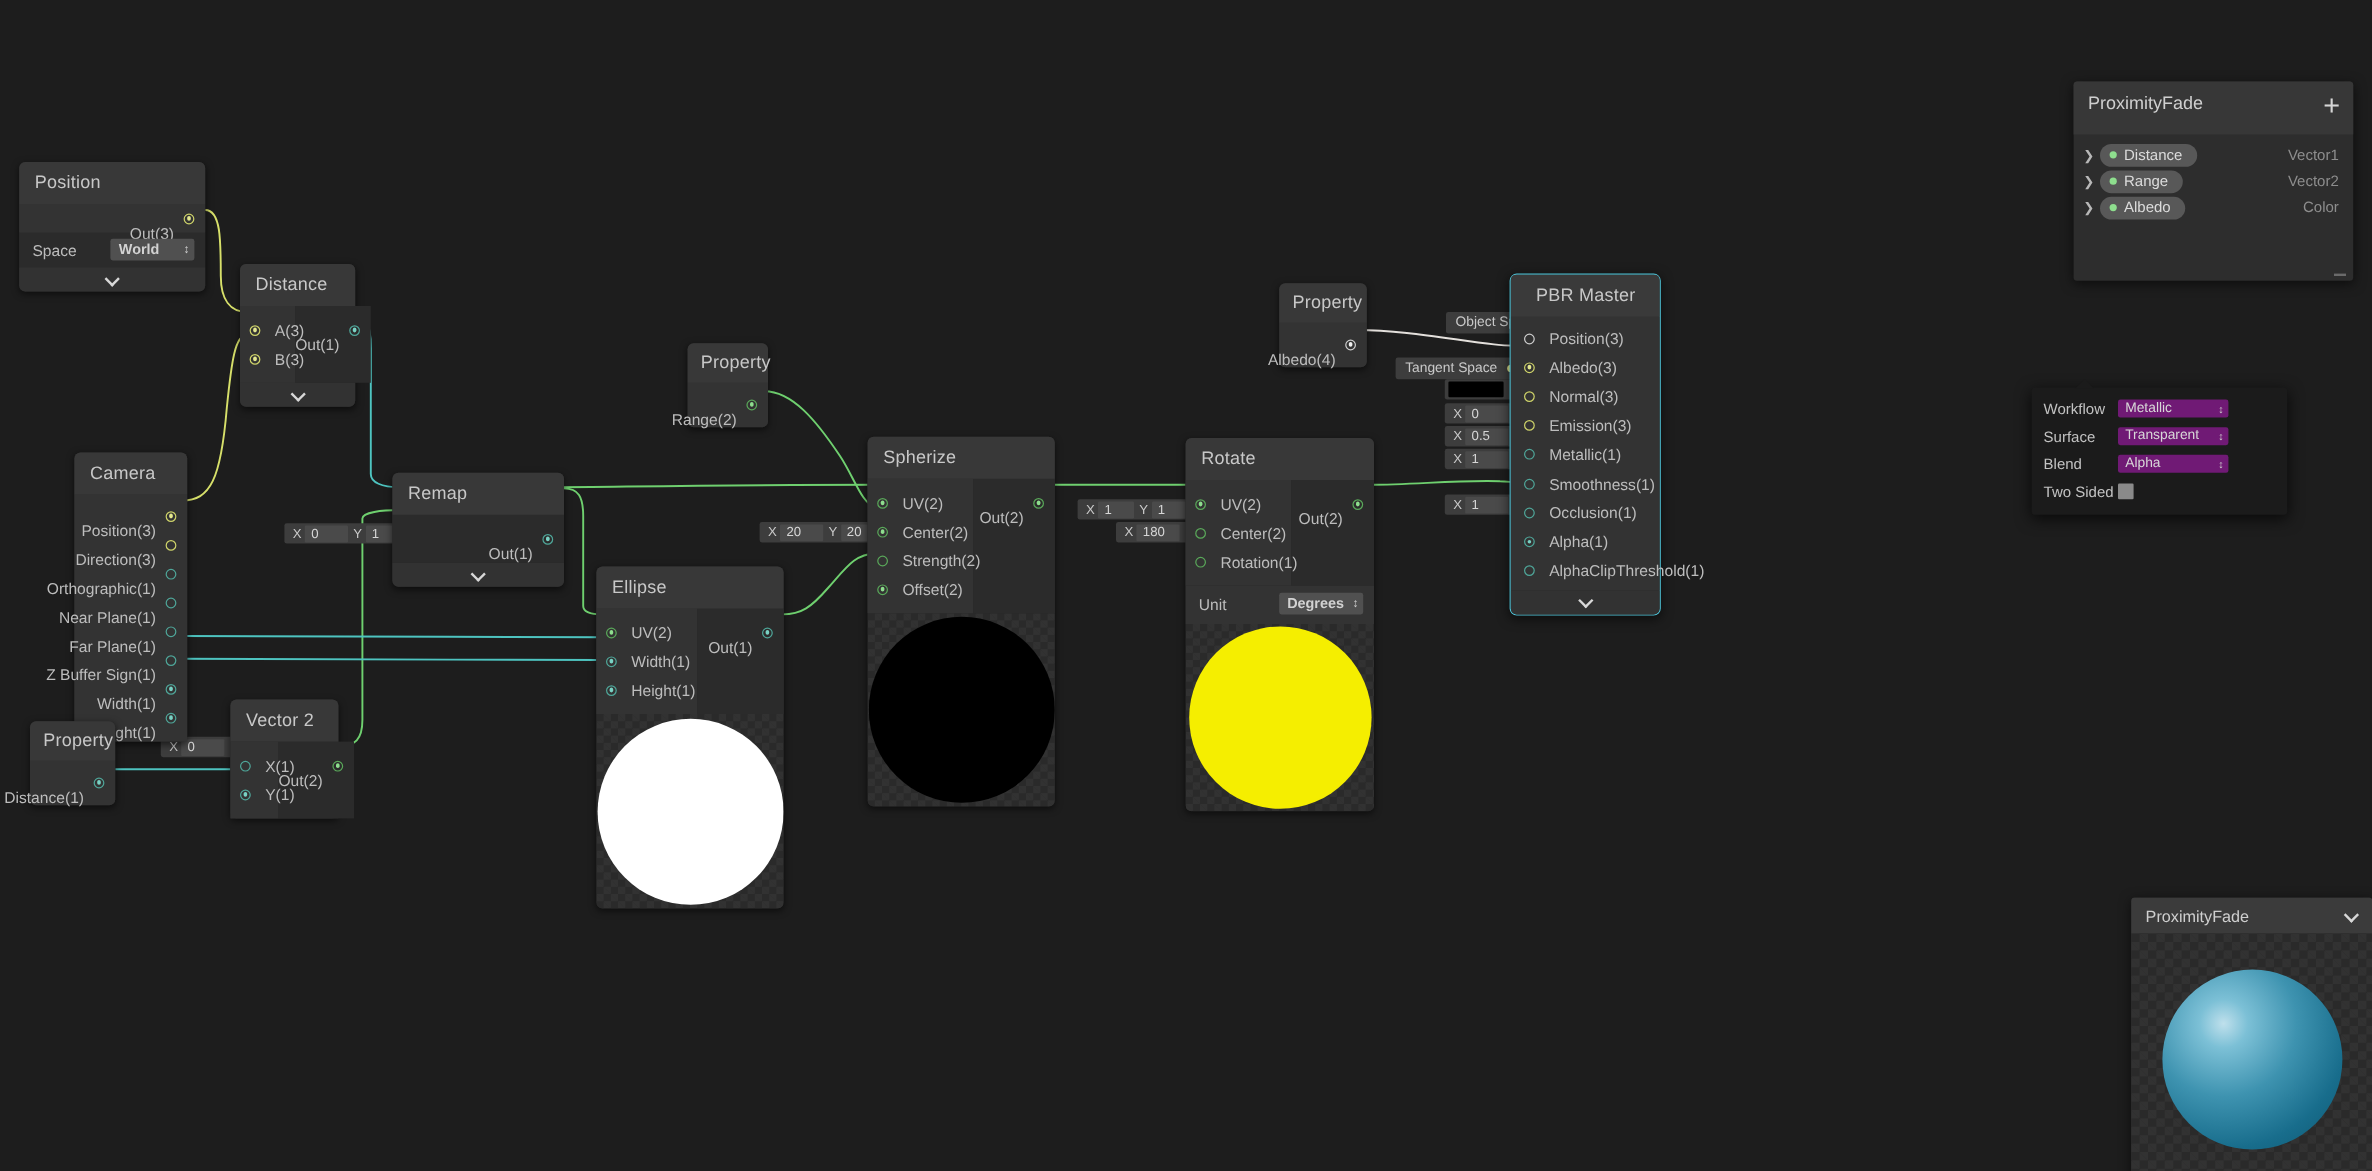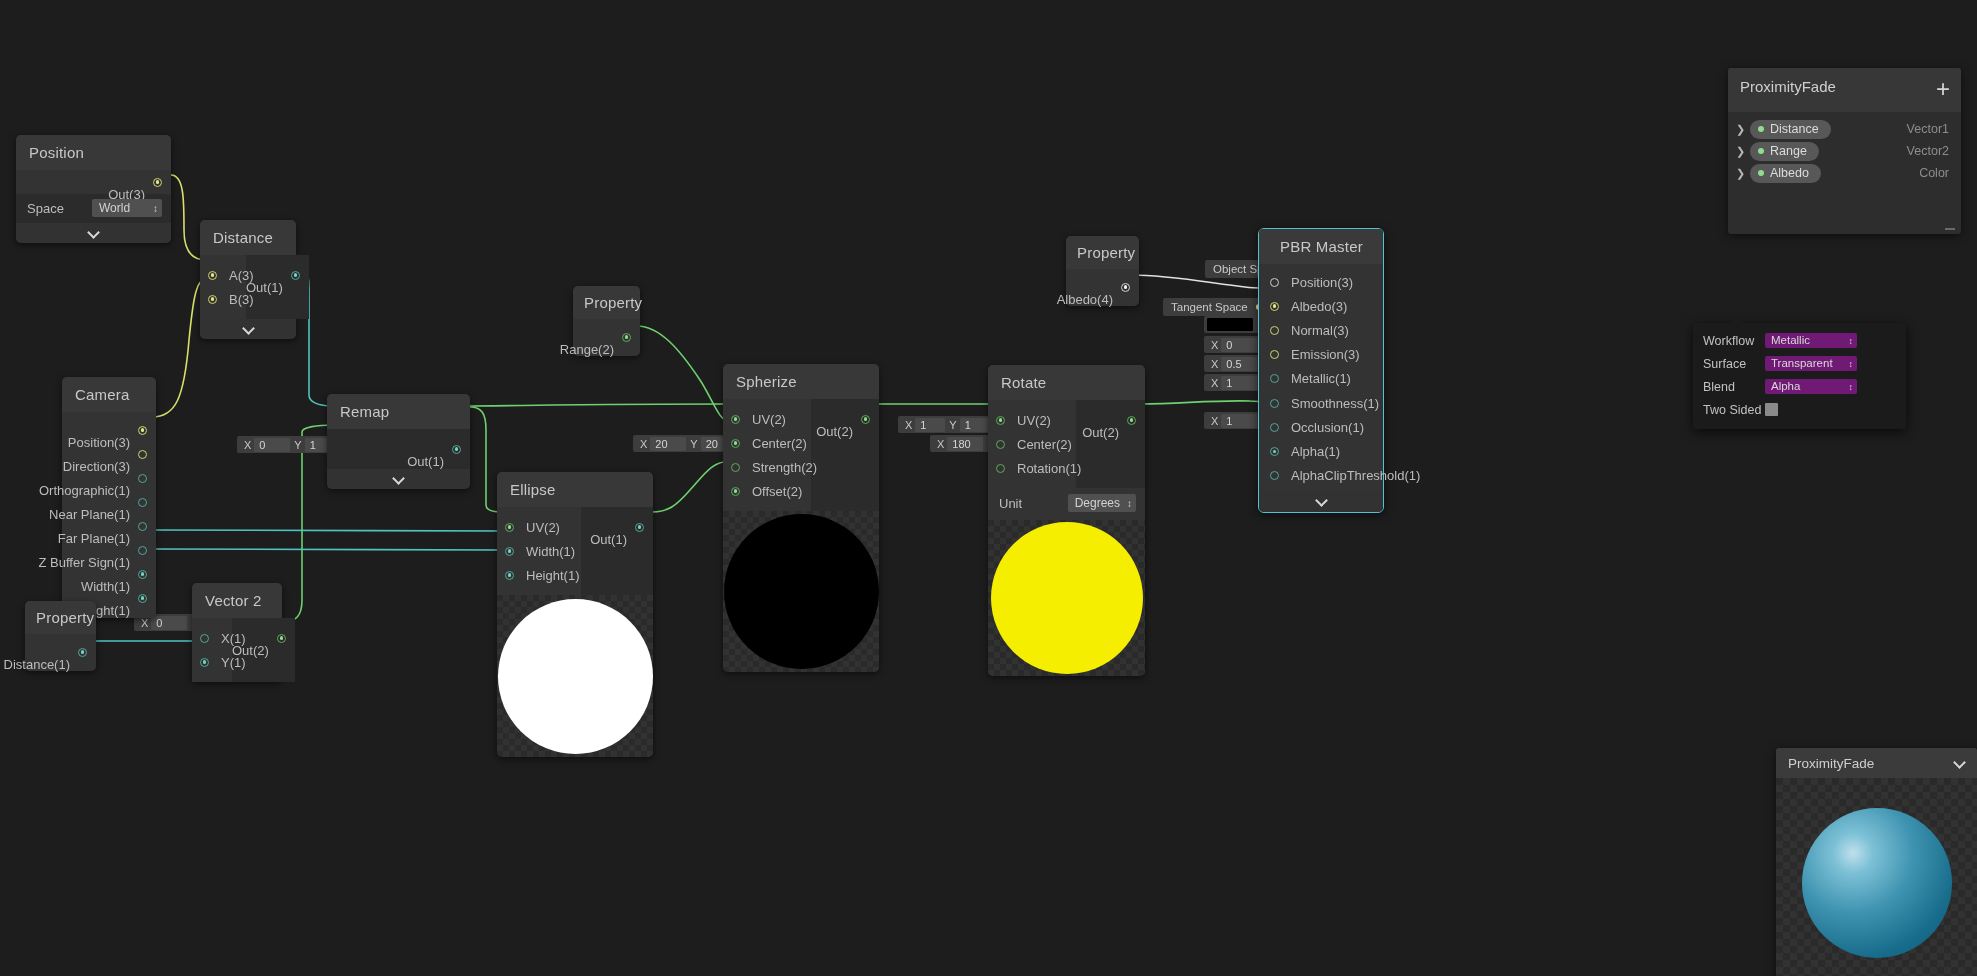--- a/index.html
+++ b/index.html
@@ -93,21 +93,21 @@
 
   
   .row-field {
     display:flex; align-items:center; justify-content:space-between;
     background:#2b2b2b; padding:5px 9px 6px 11px;
     font-size:13px; color:#bdbdbd;
   }
   .sel {
     background:#505050; color:#d2d2d2; font-size:12px;
     border-radius:2px; padding:2px 16px 2px 7px;
-    position:relative; min-width:70px; text-align:left;
+    position:relative; min-width:70px; text-align:left;font-weight:bold;
   }
   .sel::after {
     content:"\2195"; position:absolute; right:4px; top:50%;
     transform:translateY(-50%); font-size:10px; color:#cfcfcf;
   }
 
   
   .val-box {
     position:absolute; z-index: 9;
     display:flex; align-items:center;

